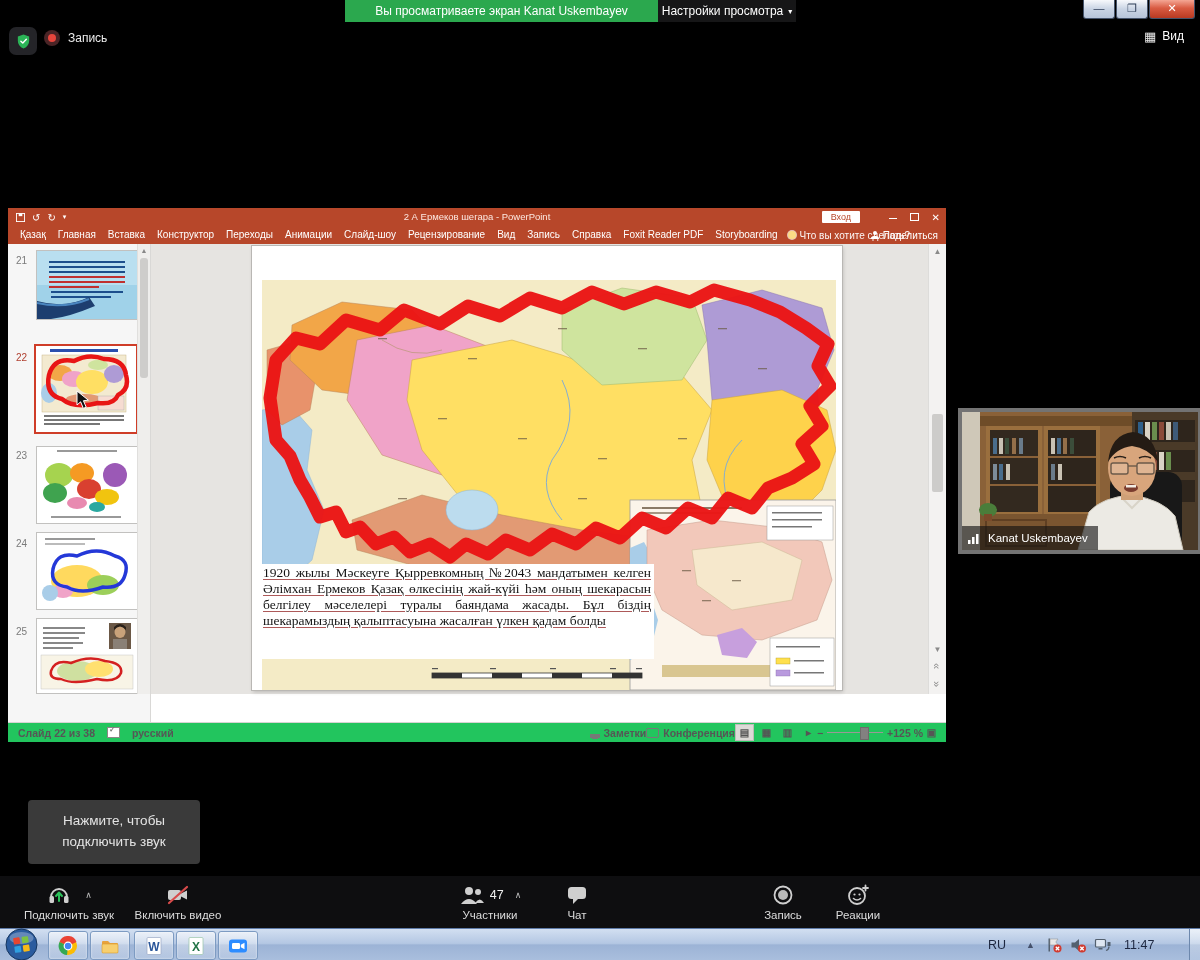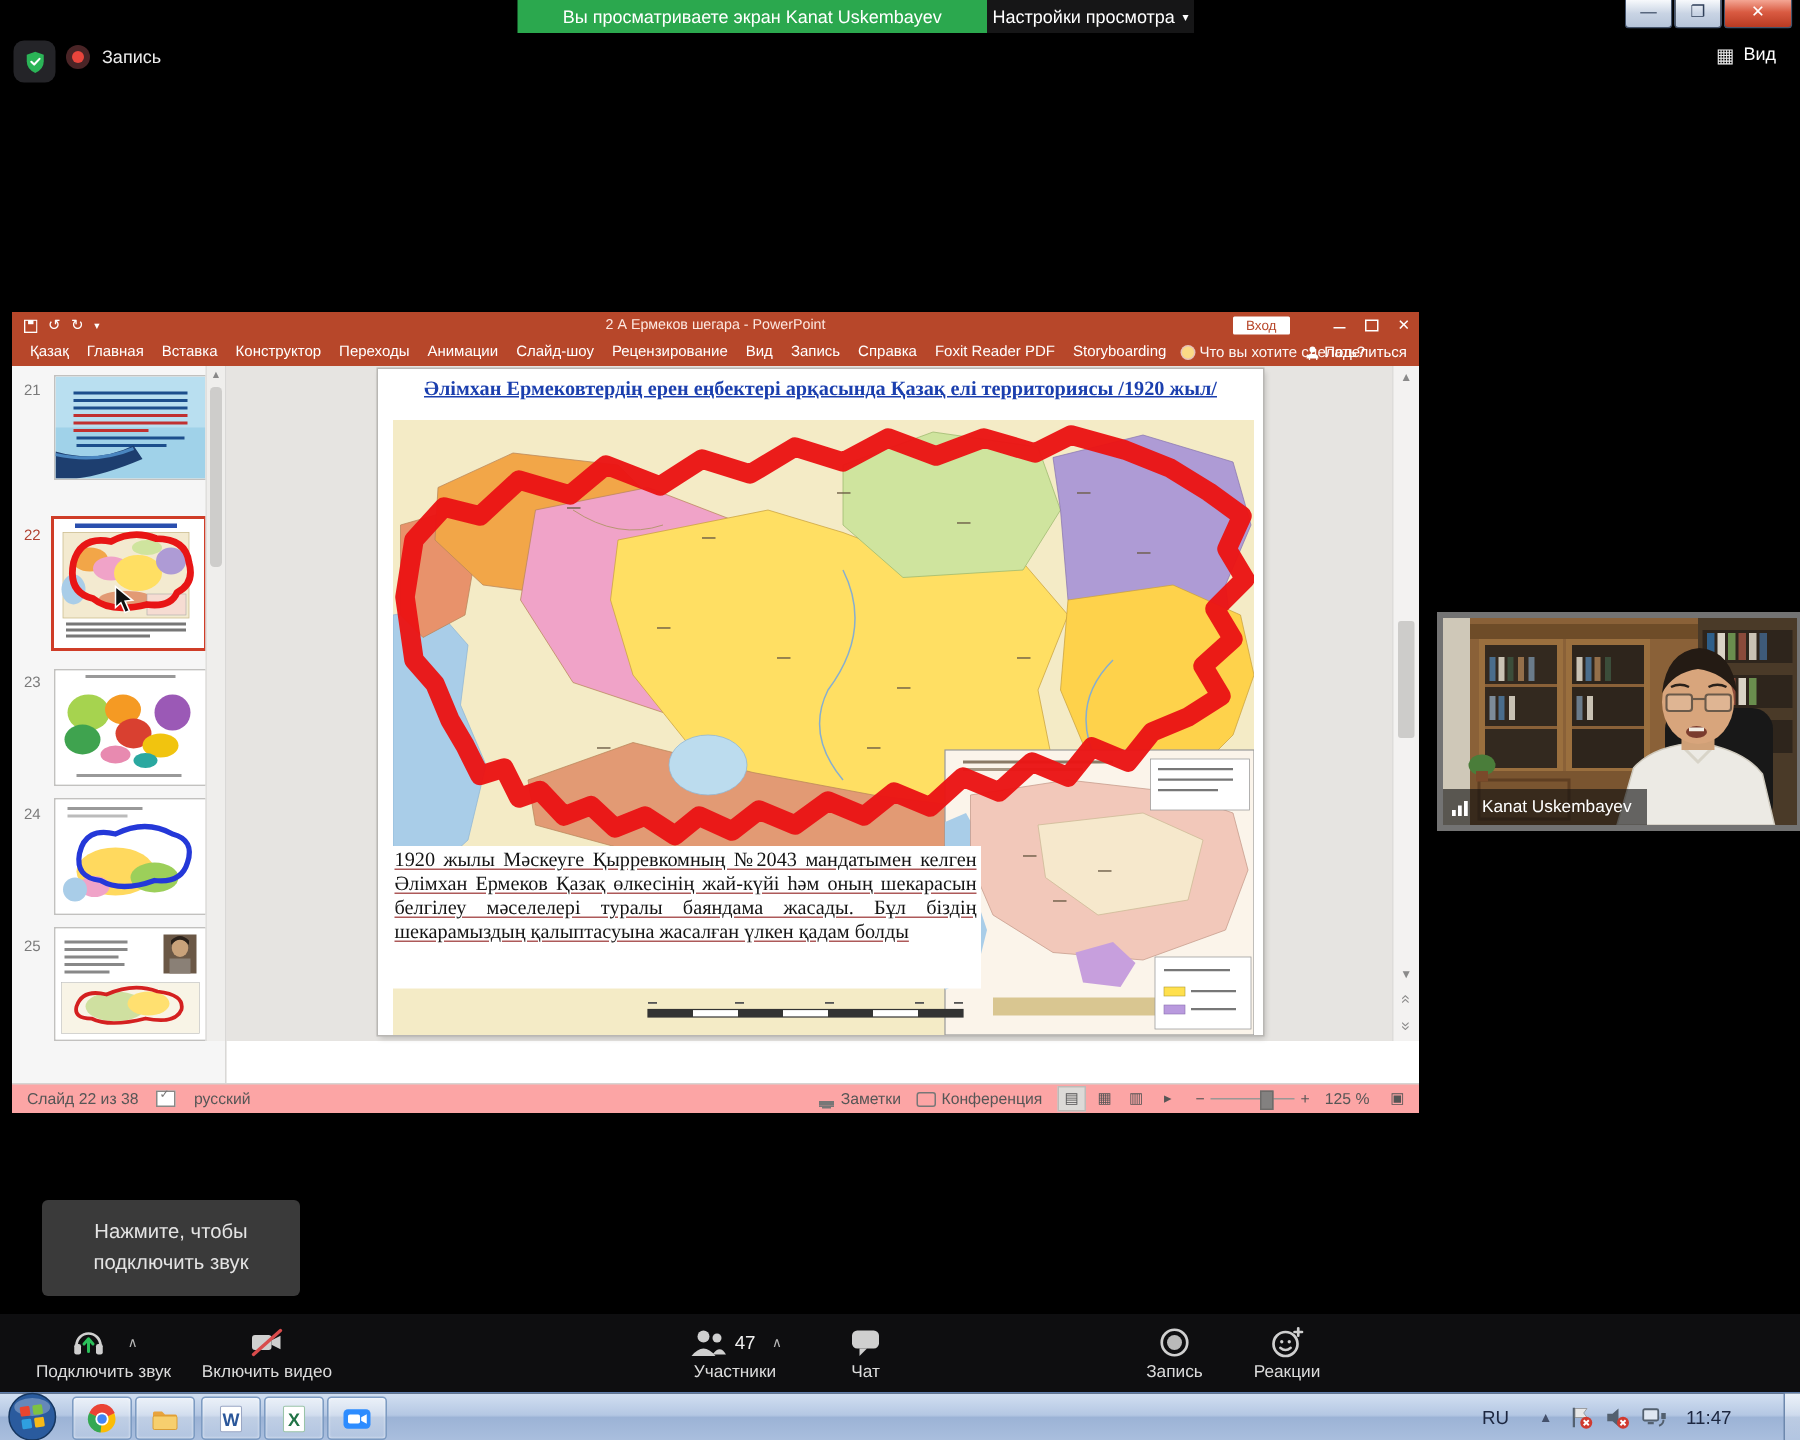--- a/index.html
+++ b/index.html
@@ -62,23 +62,23 @@
 
   .vsb{position:absolute;right:0;top:0;width:17px;height:450px;background:#f3f2f1;border-left:1px solid #dddcda;}
   .vsb .ar{position:absolute;left:0;width:17px;text-align:center;font-size:8px;color:#8a8a8a;}
   .vsb .thumbbar{position:absolute;left:3px;top:170px;width:11px;height:78px;background:#cdccca;border-radius:2px;}
   .dblchev{display:inline-block;transform:rotate(90deg);font-size:11px;color:#8a8a8a;}
 
   .notes-bar{position:absolute;left:143px;top:486px;width:795px;height:28px;background:#fff;border-top:1px solid #dcdbd9;}
   .notes-bar span{display:inline-block;margin:7px 0 0 12px;font-size:11px;color:#6e6e6e;}
   .notes-left{position:absolute;left:0;top:486px;width:142px;height:28px;background:#f6f6f6;border-right:1px solid #d9d8d6;}
 
-  .ppt-status{position:absolute;left:0;top:514px;width:938px;height:19px;background:#fca5a5;border-top:1px solid #d6d4d2;font-size:10.5px;color:#565656;}
+  .ppt-status{position:absolute;left:0;top:514px;width:938px;height:19px;background:#22c55e;border-top:1px solid #d6d4d2;font-size:10.5px;color:#565656;font-weight:bold;}
   .st-left{position:absolute;left:10px;top:0;height:19px;display:flex;align-items:center;gap:12px;}
-  .st-right{position:absolute;right:6px;top:0;height:19px;display:flex;align-items:center;gap:10px;}
+  .st-right{position:absolute;right:6px;top:0;height:19px;display:flex;align-items:center;}
   .st-group{display:flex;align-items:center;gap:4px;}
   .viewbtn{width:17px;height:15px;text-align:center;line-height:15px;font-size:10px;color:#555;}
   .viewbtn.sel{background:#dcdad7;border:1px solid #bdbbb8;}
   .zoom-slider{position:relative;width:56px;height:15px;}
   .zoom-slider .track{position:absolute;left:0;top:7px;width:56px;height:1px;background:#9a9896;}
   .zoom-slider .knob{position:absolute;left:33px;top:2px;width:7px;height:11px;background:#838180;border:1px solid #6e6c6a;}
   .mini-book{display:inline-block;width:11px;height:9px;border:1px solid #8a8886;background:#fff;position:relative;}
   .mini-book::after{content:"✓";position:absolute;left:1px;top:-3px;font-size:8px;color:#777;}
   .mini-lines{display:inline-block;width:10px;height:9px;border-bottom:1px solid #777;box-shadow:0 -3px 0 -0px #777 inset,0 3px 0 -2px #777;}
   .mini-bubble{display:inline-block;width:11px;height:8px;border:1px solid #777;border-radius:2px;}
@@ -285,21 +285,20 @@
         </div>
 
         <div class="panel-sb">
           <span class="up">▲</span>
           <span class="pthumb"></span>
         </div>
       </div>
 
       <div class="slide-area">
         <div class="slide">
-          <div class="slide-title">Әлімхан Ермековтердің ерен еңбектері арқасында Қазақ елі территориясы /1920 жыл/</div>
 
           <svg class="map-svg" viewBox="0 0 574 410">
             <rect width="574" height="410" fill="#f4ebc6"></rect>
 
             <polygon points="0,130 28,125 50,150 45,190 62,230 50,280 28,300 0,295" fill="#a9cde8" stroke="#8fb5d4" stroke-width=".5"></polygon>
             <polygon points="5,70 40,60 55,90 48,130 20,145 5,130" fill="#e8926b" stroke="#b8855a" stroke-width=".5"></polygon>
             <polygon points="30,45 80,22 150,30 180,60 170,100 120,118 60,110 28,80" fill="#f2a648" stroke="#b8855a" stroke-width=".5"></polygon>
             <polygon points="95,60 170,45 235,70 255,110 235,160 180,195 120,175 85,120" fill="#f0a3c8" stroke="#b8855a" stroke-width=".5"></polygon>
             <polygon points="150,80 250,60 300,75 340,90 420,95 450,130 430,180 440,230 380,260 300,270 240,250 200,220 160,170 145,120" fill="#ffdf63" stroke="#c9a23e" stroke-width=".5"></polygon>
             <polygon points="300,30 360,8 430,18 445,60 420,100 340,105 300,70" fill="#cfe49e" stroke="#9cb86e" stroke-width=".5"></polygon>

